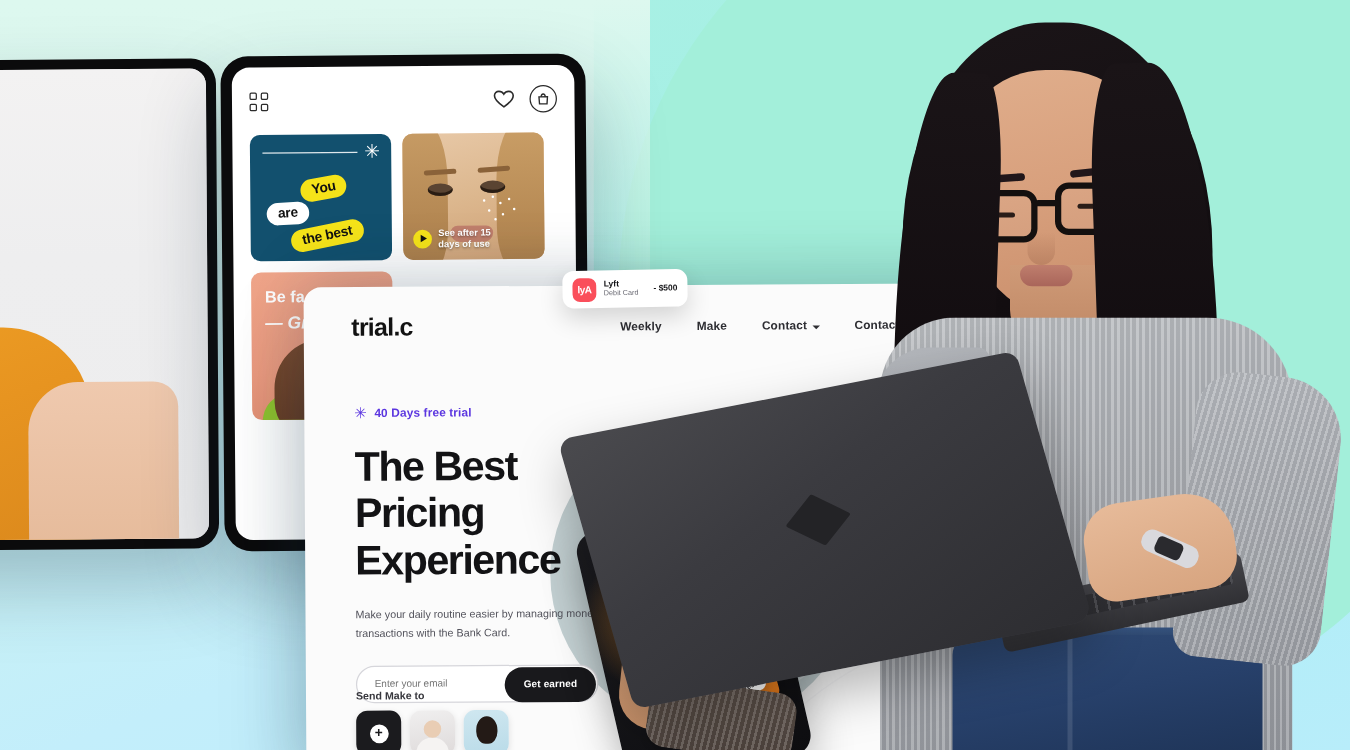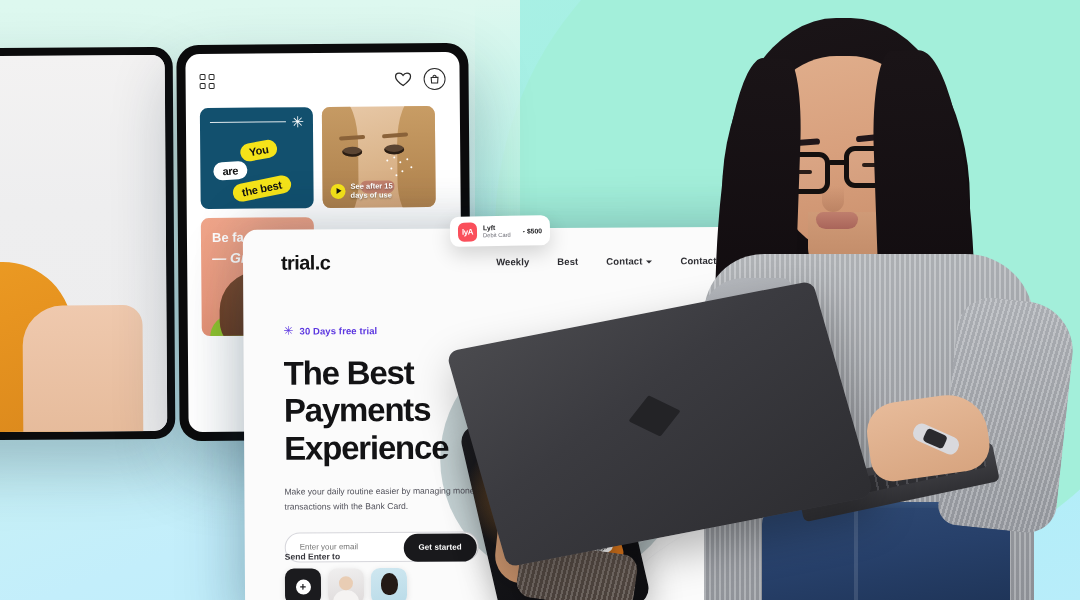--- a/index.html
+++ b/index.html
@@ -546,52 +546,52 @@
       <path d="M82 260 C 132 178, 222 128, 322 138" fill="none" stroke="#f0f0f3" stroke-width="1"></path>
     </svg>
 
     <div class="bank-nav">
       <div class="bank-logo">trial.c</div>
       <div class="bank-menu">
         <a href="#">
             <span>Weekly</span>
           </a>
         <a href="#">
-            <span>Best</span>
+            <span>Make</span>
           </a>
         <a href="#">
             <span>Contact</span>
             <span class="chev"></span>
           </a>
         <a href="#">
             <span>Contact</span>
           </a>
       </div>
       <div class="bank-badge">1</div>
     </div>
 
     <div class="bank-hero">
       <div class="trial">
         <span class="trial-star">✳</span>
-        <span class="trial-text">30 Days free trial</span>
+        <span class="trial-text">40 Days free trial</span>
       </div>
       <h1 class="bank-h1">
         <span>The Best</span><br>
-        <span>Payments</span><br>
+        <span>Pricing</span><br>
         <span>Experience</span>
       </h1>
       <p class="bank-sub">Make your daily routine easier by managing money and transactions with the Bank Card.</p>
       <div class="bank-form">
         <input type="text" placeholder="Enter your email" style="">
-        <button class="bank-cta">Get started</button>
+        <button class="bank-cta">Get earned</button>
       </div>
     </div>
 
     <div class="send-money">
-      <div class="send-money-label">Send Enter to</div>
+      <div class="send-money-label">Send Make to</div>
       <div class="avatars">
         <div class="avatar add">
           <span class="plus">+</span>
         </div>
         <div class="avatar p1"></div>
         <div class="avatar p2"></div>
       </div>
     </div>
   </div>
 

